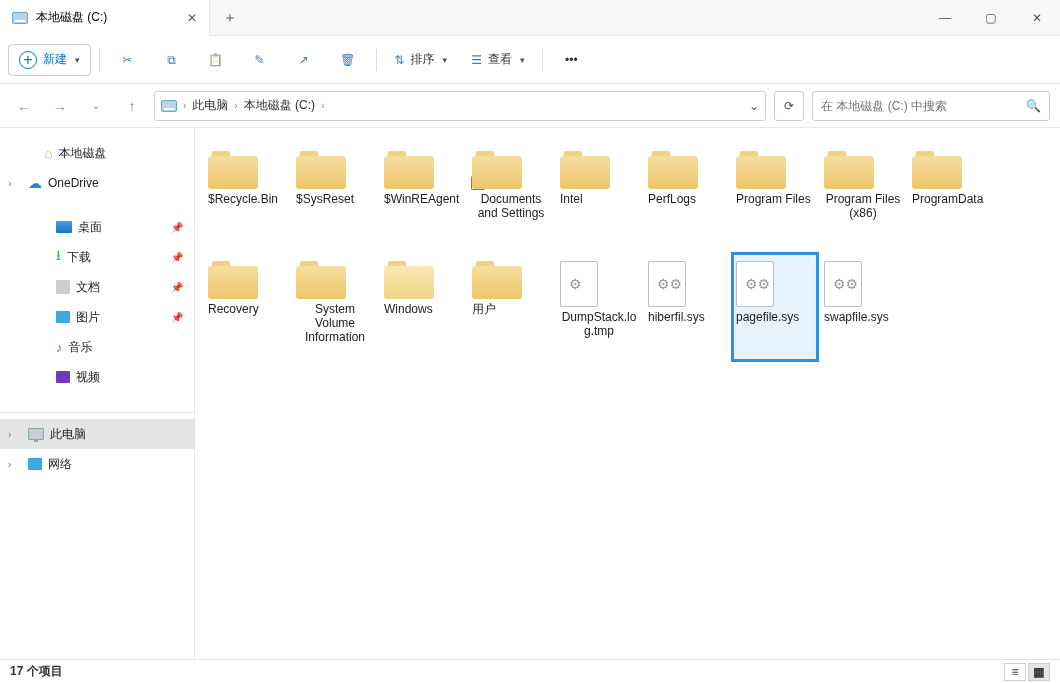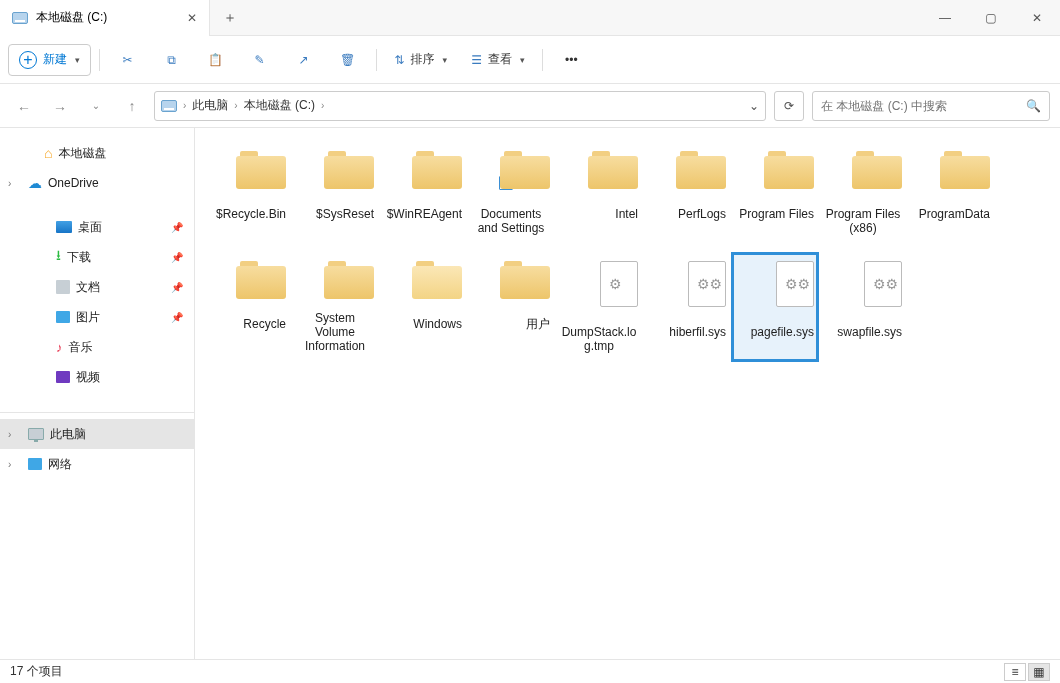--- a/index.html
+++ b/index.html
@@ -35,25 +35,25 @@
 .side-item.expandable { padding-left: 8px; }
 .side-item.expandable .exp { width: 14px; color: #777; font-size: 10px; }
 .side-item.plain .exp { width: 14px; }
 .side-item.quick { padding-left: 56px; }
 .side-item .pin { margin-left: auto; color: #888; font-size: 10px; }
 .side-item.active { background: #e5e5e5; }
 .side-gap { height: 14px; }
 .side-sep { height: 1px; background: #e5e5e5; margin: 6px 0; }
 
 .content { flex: 1; padding: 14px 8px; display: flex; flex-wrap: wrap; align-content: flex-start; gap: 0; }
-.item { width: 88px; height: 110px; display: flex; flex-direction: column; align-items: flex-end; padding: 6px 2px; text-align: center; gap: 18px; border: 3px solid transparent; }
+.item { width: 88px; height: 110px; display: flex; flex-direction: column; align-items: flex-start; padding: 6px 2px; text-align: center; gap: 3px; border: 3px solid transparent; }
 .item.selected { border: 3px solid #2f8fd8; background: #e7f2fb; }
 .item .label { font-size: 12px; line-height: 14px; color: #222; word-break: break-word; }
 
-.statusbar { height: 24px; border-top: 1px solid #e5e5e5; display: flex; align-items: center; padding: 0 10px; font-size: 12px; color: #333; }
+.statusbar { height: 24px; border-top: 1px solid #e5e5e5; display: flex; align-items: center; padding: 0 10px; font-size: 12px; color: #333; font-weight: bold; }
 .statusbar .views { margin-left: auto; display: flex; gap: 2px; }
 .view-btn { width: 22px; height: 18px; border: 1px solid #ccc; display: flex; align-items: center; justify-content: center; }
 .view-btn.active { background: #e5e5e5; }
 
 
 .disk-icon { width: 16px; height: 12px; background: #b7d4ed; border: 1px solid #6aa3cf; border-radius: 2px; position: relative; }
 .disk-icon::after { content: ""; position: absolute; bottom: 1px; left: 2px; width: 10px; height: 2px; background: #fff; }
 .home-icon { color: #f6a623; font-size: 14px; }
 .cloud-icon { color: #1f8ad4; font-size: 14px; }
 .desktop-i { width: 16px; height: 12px; background: linear-gradient(#42a0e4,#1775c7); border-radius: 1px; }
@@ -244,21 +244,21 @@
       <div class="item">
         <div class="folder-large"></div>
         <span class="label">Program Files (x86)</span>
       </div>
       <div class="item">
         <div class="folder-large"></div>
         <span class="label">ProgramData</span>
       </div>
       <div class="item">
         <div class="folder-large"></div>
-        <span class="label">Recycle</span>
+        <span class="label">Recovery</span>
       </div>
       <div class="item">
         <div class="folder-large"></div>
         <span class="label">System Volume Information</span>
       </div>
       <div class="item">
         <div class="folder-large open"></div>
         <span class="label">Windows</span>
       </div>
       <div class="item">

